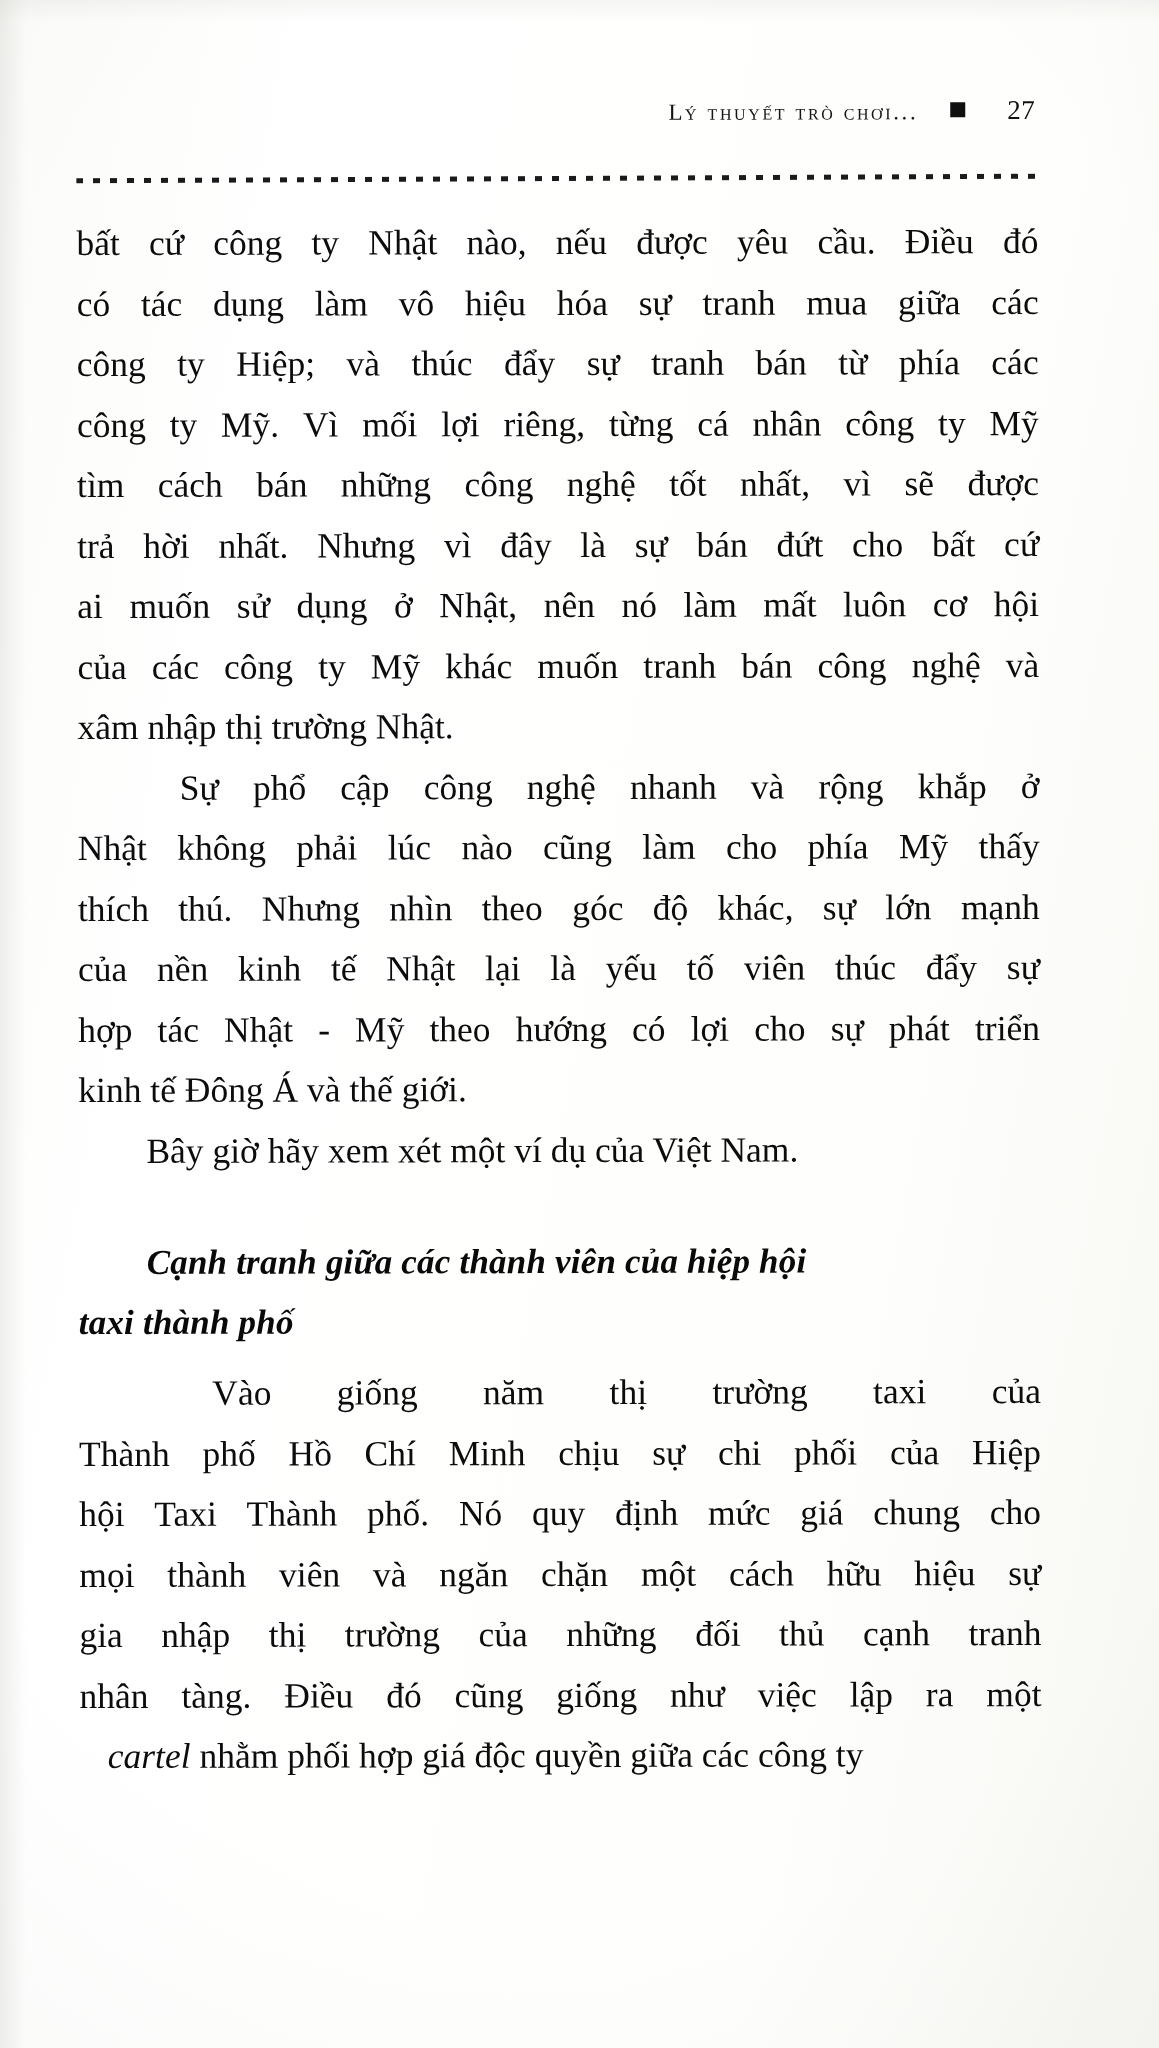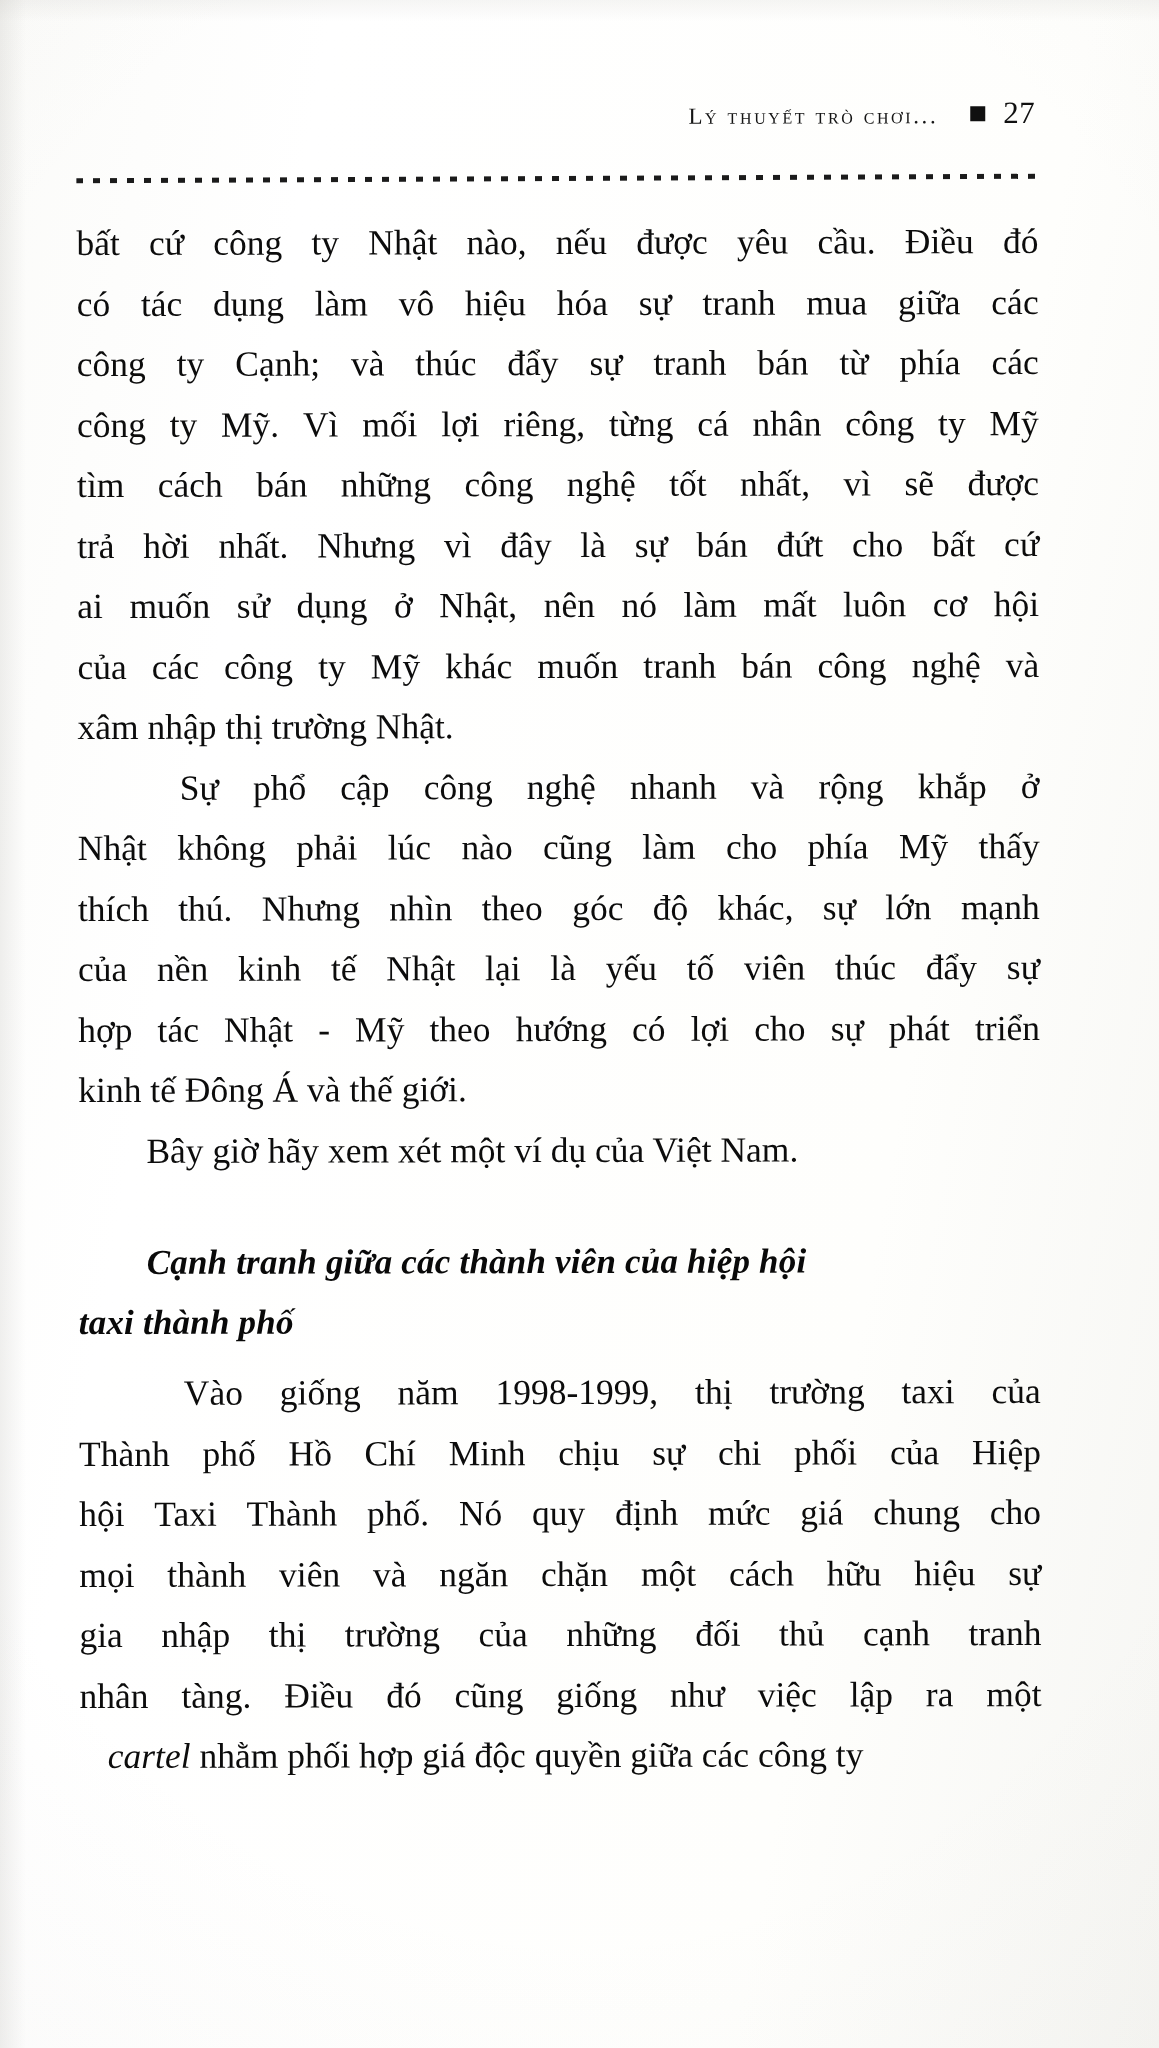--- a/index.html
+++ b/index.html
@@ -70,23 +70,24 @@
   .header-bullet {
     display: inline-block;
     width: 15px;
     height: 15px;
     background: #101010;
     margin: 0 18px 0 32px;
     position: relative;
     top: -2px;
   }
   .header-page {
-    font-size: 31px;
+    font-size: 27px;
     letter-spacing: 0.5px;
     color: #101010;
+    margin-left: 24px;
   }
 
   
   .rule {
     position: absolute;
     left: 76px;
     top: 176px;
     width: 960px;
     height: 5px;
     background-image: repeating-linear-gradient(
@@ -189,21 +190,21 @@
             <span>hóa</span>
             <span>sự</span>
             <span>tranh</span>
             <span>mua</span>
             <span>giữa</span>
             <span>các</span>
           </span>
         <span class="line j">
             <span>công</span>
             <span>ty</span>
-            <span>Cạnh;</span>
+            <span>Hiệp;</span>
             <span>và</span>
             <span>thúc</span>
             <span>đẩy</span>
             <span>sự</span>
             <span>tranh</span>
             <span>bán</span>
             <span>từ</span>
             <span>phía</span>
             <span>các</span>
           </span>
@@ -367,21 +368,20 @@
       </p>
 
       <div class="gap-after-head"></div>
 
       <p class="para">
         <span class="line j" style="">
             <span style="display: inline-block; width: 68px;"></span>
             <span>Vào</span>
             <span>giống</span>
             <span>năm</span>
-            <span>1998-1999,</span>
             <span>thị</span>
             <span>trường</span>
             <span>taxi</span>
             <span>của</span>
           </span>
         <span class="line j">
             <span>Thành</span>
             <span>phố</span>
             <span>Hồ</span>
             <span>Chí</span>

